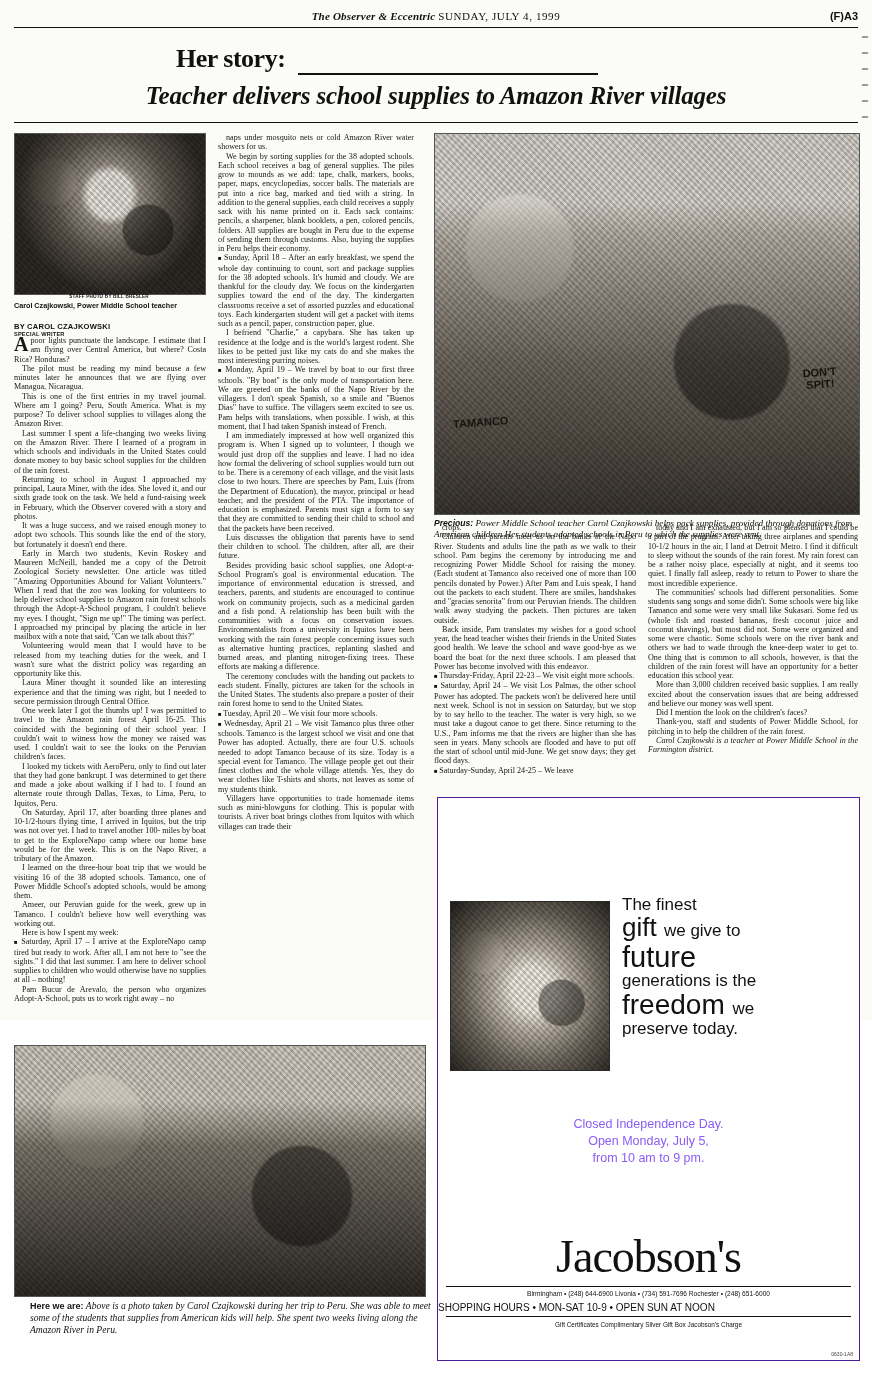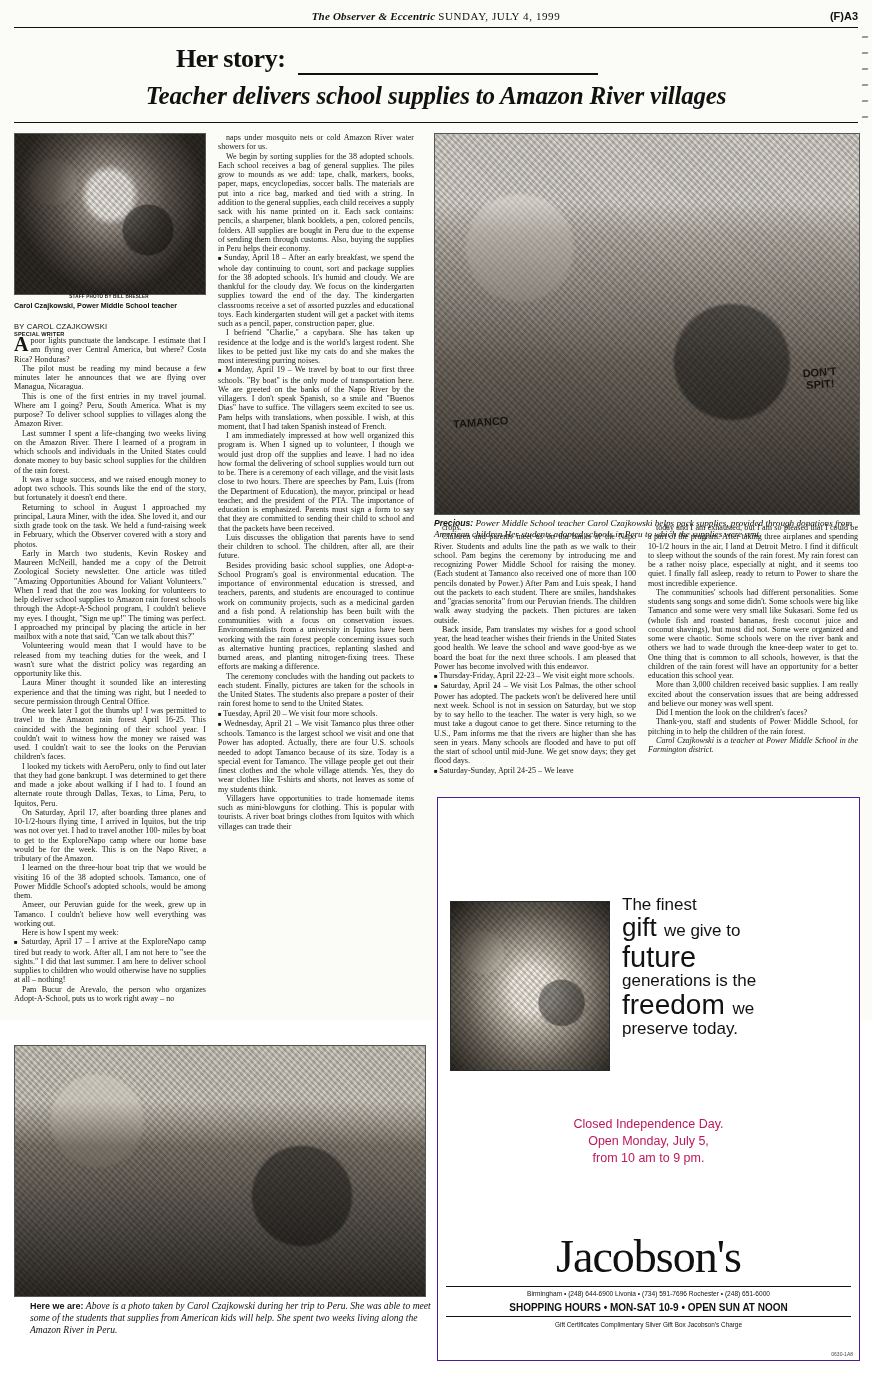--- a/index.html
+++ b/index.html
@@ -175,21 +175,21 @@
     margin-left: 16px;
   }
   .group-caption b { font-style: normal; font-family: "Liberation Sans", sans-serif; font-size: 9px; }
 
   
   .byline {
     position: absolute;
     top: 322px; left: 14px; width: 192px;
     font-family: "Liberation Sans", sans-serif;
   }
-  .byline .name { font-size: 7.6px; font-weight: normal; letter-spacing: .2px; }
+  .byline .name { font-size: 7.6px; font-weight: bold; letter-spacing: .2px; }
   .byline .role { font-size: 5.6px; font-weight: bold; letter-spacing: .2px; }
 
   .col {
     position: absolute;
     font-family: "Liberation Serif", serif;
     font-size: 8.1px;
     line-height: 9.25px;
     text-align: justify;
     color: #161616;
     column-gap: 0;
@@ -249,44 +249,43 @@
   .ad-copy .l5 .sm { font-size: 17px; }
   .ad-copy .l6 { font-size: 17px; }
 
   .ad-hours {
     position: absolute;
     top: 318px; left: 0; width: 421px;
     text-align: center;
     font-family: "Liberation Sans", sans-serif;
     font-size: 12.5px;
     line-height: 17px;
-    color: #be185d;
+    color: #8b5cf6;
   }
   .ad-logo {
     position: absolute;
     top: 432px; left: 0; width: 421px;
     text-align: center;
     font-family: "Liberation Serif", serif;
     font-size: 46px;
     letter-spacing: -1px;
   }
   .ad-stores {
     position: absolute;
     top: 492px; left: 0; width: 421px;
     text-align: center;
     font-family: "Liberation Sans", sans-serif;
     font-size: 6.6px;
   }
   .ad-shop {
     position: absolute;
     top: 504px; left: 0; width: 421px;
-    text-align: center;
     font-family: "Liberation Sans", sans-serif;
     font-size: 10px;
-    font-weight: bold;
+    font-weight: normal;
   }
   .ad-rule {
     position: absolute;
     left: 8px; width: 405px; height: 1px; background: #111;
   }
   .ad-fine {
     position: absolute;
     top: 523px; left: 0; width: 421px;
     text-align: center;
     font-family: "Liberation Sans", sans-serif;
@@ -355,22 +354,22 @@
   <div class="precious-caption">
     <b><i>Precious:</i></b>
     <i>Power Middle School teacher Carol Czajkowski helps pack supplies, provided through donations from American children  Her students adopted schools in Peru to which the supplies were sent.</i>
   </div>
 
   <div class="col" id="col1">
       <p class="noind"><span class="dropcap">A</span>poor lights punctuate the landscape. I estimate that I am flying over Central America, but where? Costa Rica? Honduras?</p>
       <p>The pilot must be reading my mind because a few minutes later he announces that we are flying over Managua, Nicaragua.</p>
       <p>This is one of the first entries in my travel journal. Where am I going? Peru, South America. What is my purpose? To deliver school supplies to villages along the Amazon River.</p>
       <p>Last summer I spent a life-changing two weeks living on the Amazon River. There I learned of a program in which schools and individuals in the United States could donate money to buy basic school supplies for the children of the rain forest.</p>
+      <p>Returning to school in August I approached my principal, Laura Miner, with the idea. She loved it, and our sixth grade took on the task. We held a fund-raising week in February, which the Observer covered with a story and photos.</p>
       <p>It was a huge success, and we raised enough money to adopt two schools. This sounds like the end of the story, but fortunately it doesn't end there.</p>
-      <p>Returning to school in August I approached my principal, Laura Miner, with the idea. She loved it, and our sixth grade took on the task. We held a fund-raising week in February, which the Observer covered with a story and photos.</p>
       <p>Early in March two students, Kevin Roskey and Maureen McNeill, handed me a copy of the Detroit Zoological Society newsletter. One article was titled "Amazing Opportunities Abound for Valiant Volunteers." When I read that the zoo was looking for volunteers to help deliver school supplies to Amazon rain forest schools through the Adopt-A-School program, I couldn't believe my eyes. I thought, "Sign me up!" The timing was perfect. I approached my principal by placing the article in her mailbox with a note that said, "Can we talk about this?"</p>
       <p>Volunteering would mean that I would have to be released from my teaching duties for the week, and I wasn't sure what the district policy was regarding an opportunity like this.</p>
       <p>Laura Miner thought it sounded like an interesting experience and that the timing was right, but I needed to secure permission through Central Office.</p>
       <p>One week later I got the thumbs up! I was permitted to travel to the Amazon rain forest April 16-25. This coincided with the beginning of their school year. I couldn't wait to witness how the money we raised was used. I couldn't wait to see the looks on the Peruvian children's faces.</p>
       <p>I looked my tickets with AeroPeru, only to find out later that they had gone bankrupt. I was determined to get there and made a joke about walking if I had to. I found an alternate route through Dallas, Texas, to Lima, Peru, to Iquitos, Peru.</p>
       <p>On Saturday, April 17, after boarding three planes and 10-1/2-hours flying time, I arrived in Iquitos, but the trip was not over yet. I had to travel another 100- miles by boat to get to the ExploreNapo camp where our home base would be for the week. This is on the Napo River, a tributary of the Amazon.</p>
       <p>I learned on the three-hour boat trip that we would be visiting 16 of the 38 adopted schools. Tamanco, one of Power Middle School's adopted schools, would be among them.</p>
       <p>Ameer, our Peruvian guide for the week, grew up in Tamanco. I couldn't believe how well everything was working out.</p>
       <p>Here is how I spent my week:</p>
       <p class="bullet">Saturday, April 17 – I arrive at the ExploreNapo camp tired but ready to work. After all, I am not here to "see the sights." I did that last summer. I am here to deliver school supplies to children who would otherwise have no supplies at all – nothing!</p>

